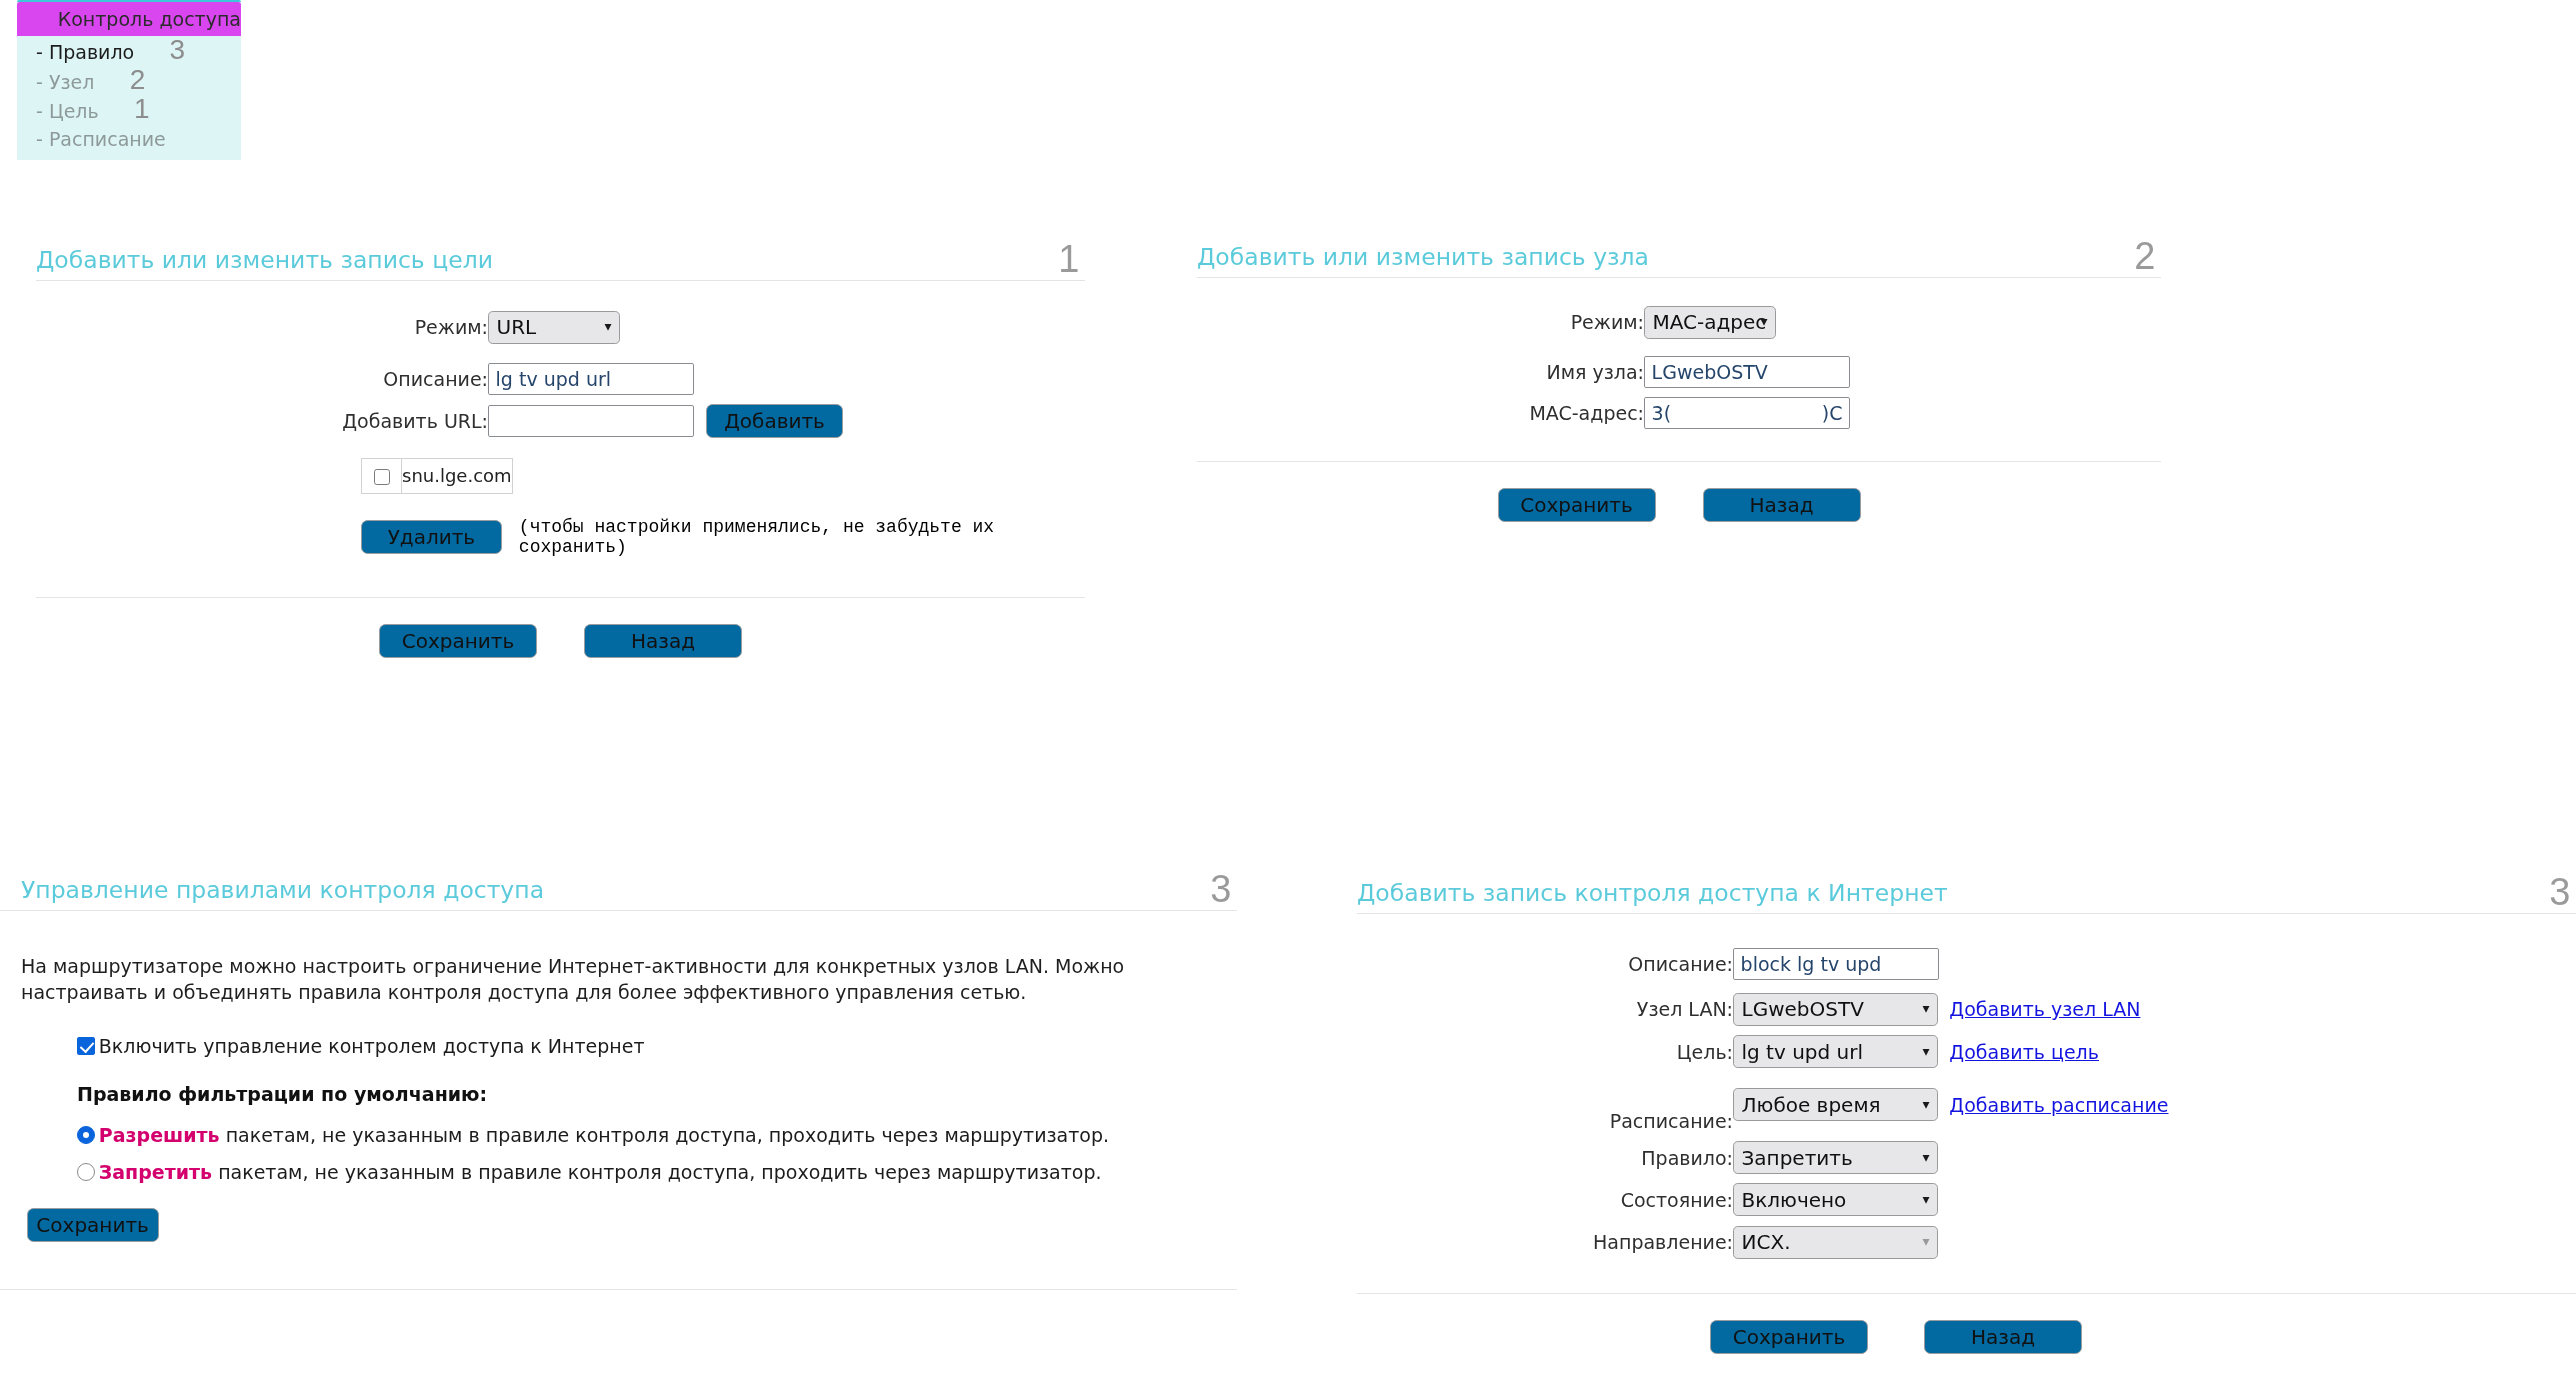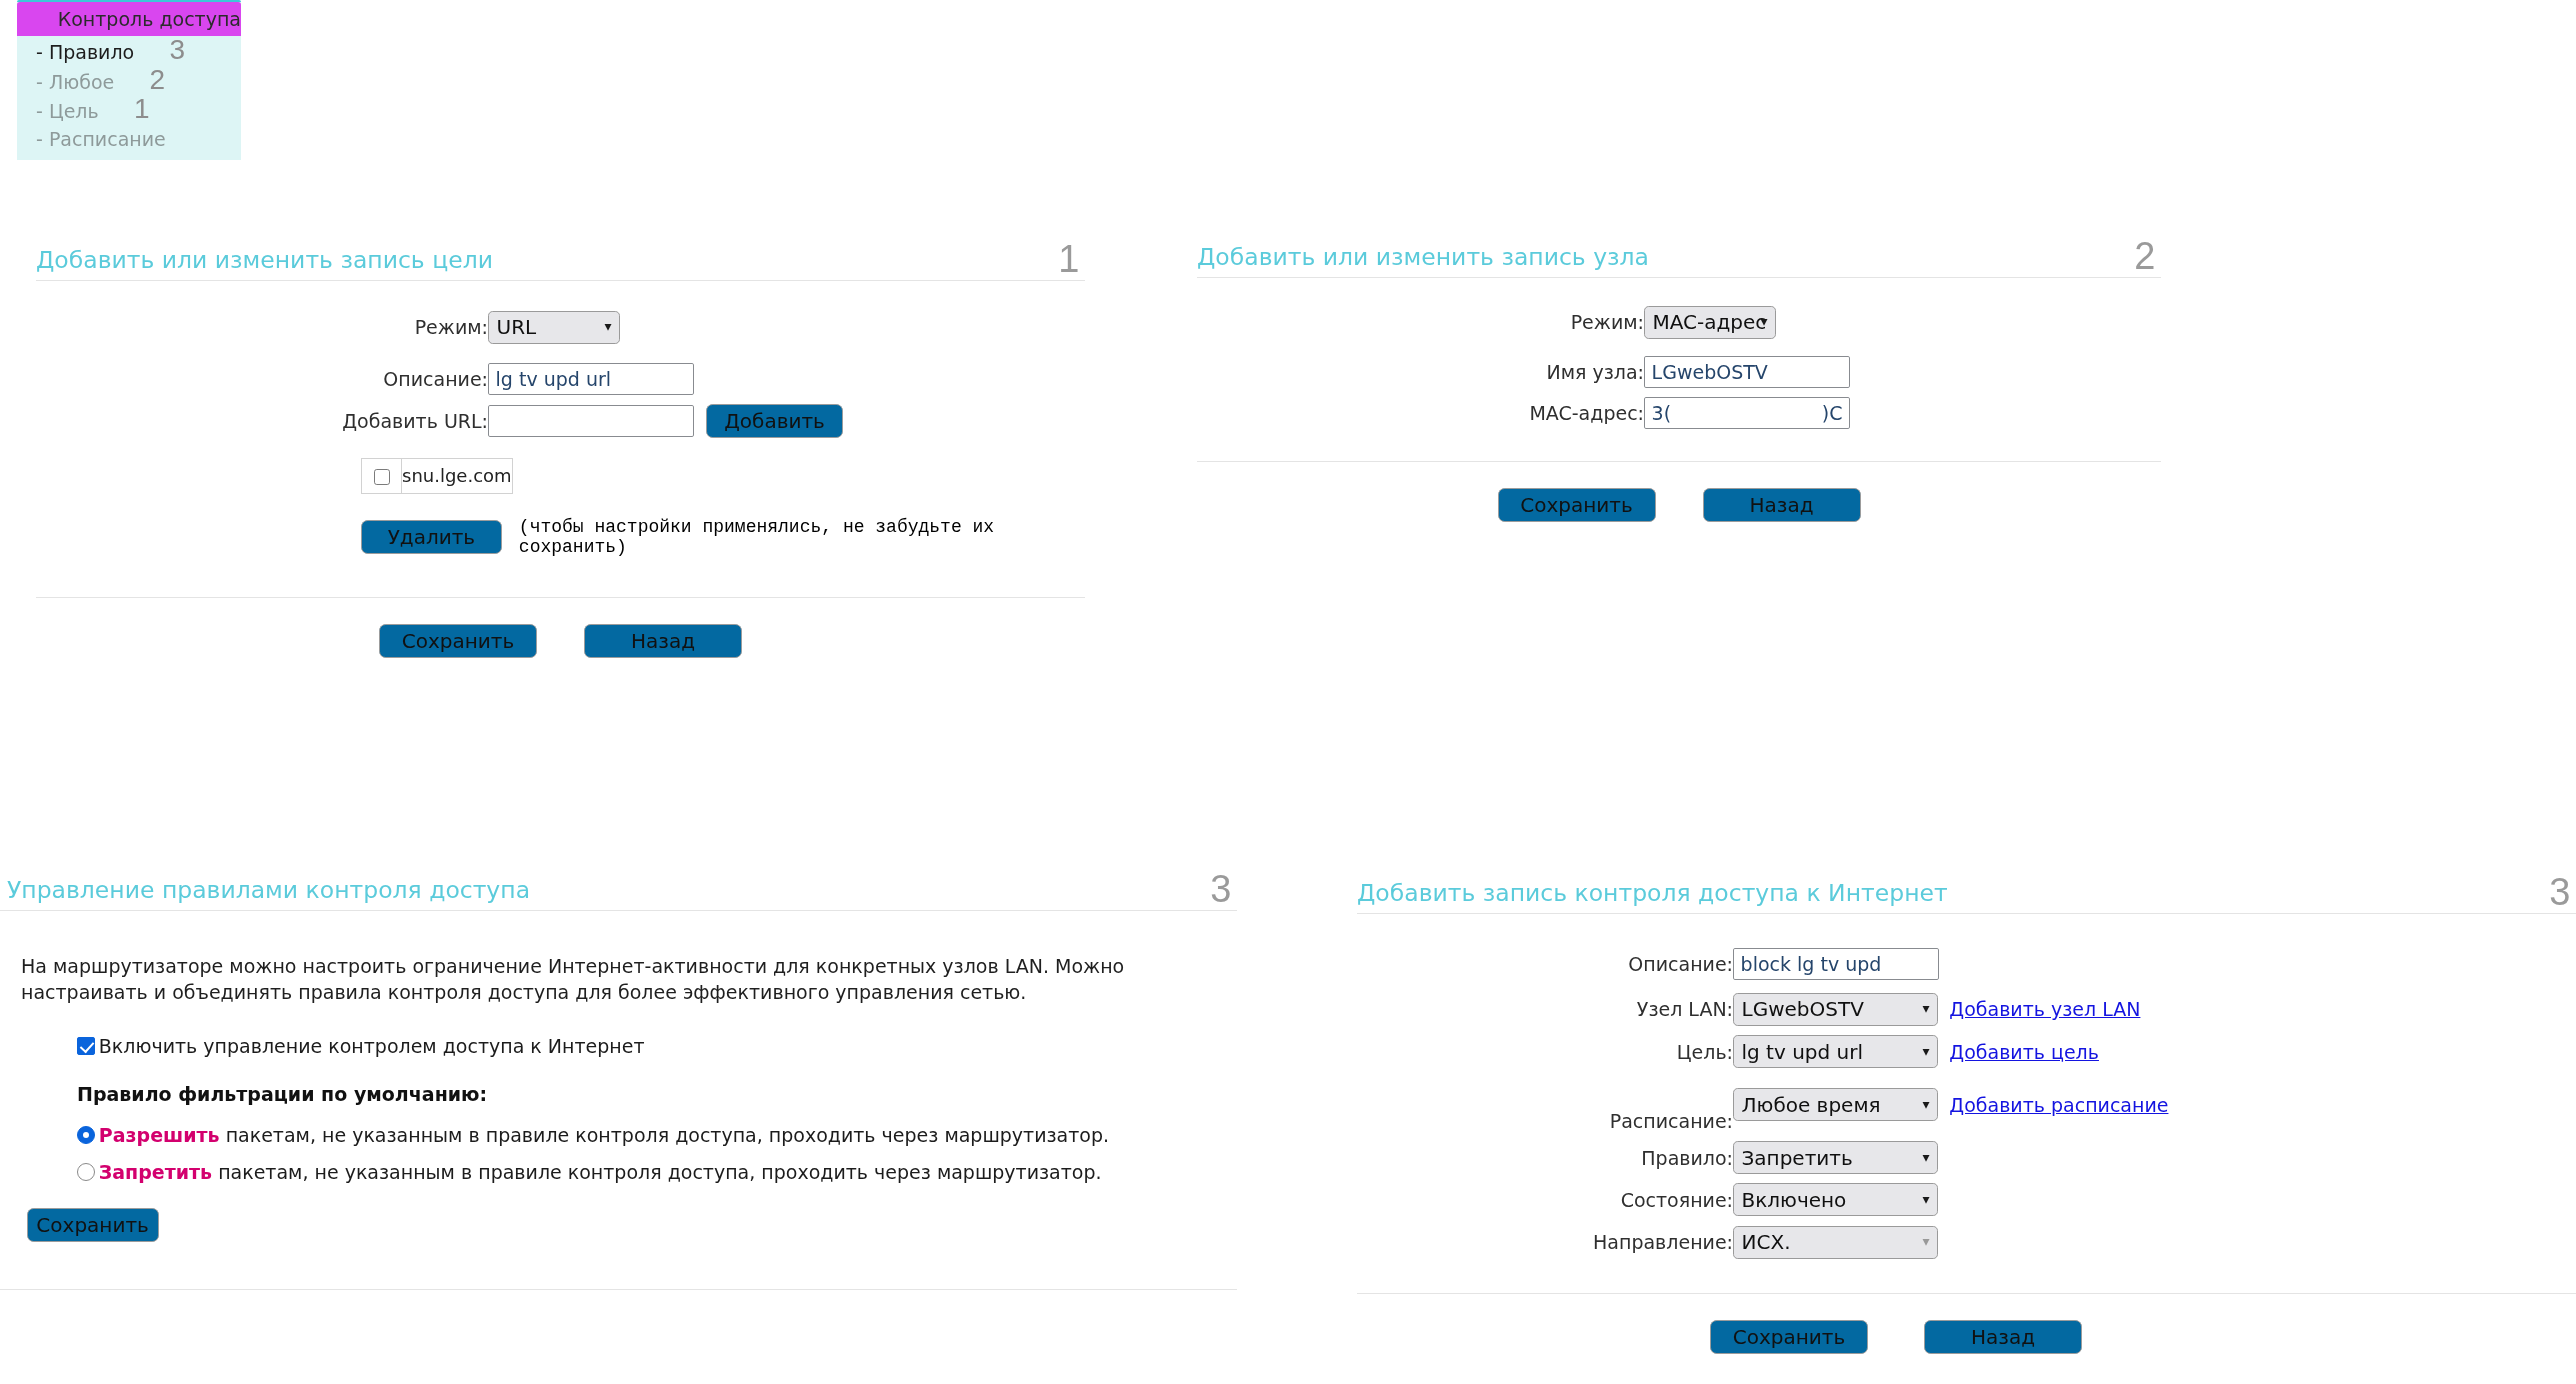--- a/index.html
+++ b/index.html
@@ -258,21 +258,21 @@
 <body>
 
 <div id="nav-card">
   <div id="nav-title">Контроль доступа</div>
 
   <div class="nav-row active">
     <span class="nav-label">- Правило</span>
     <span class="nav-num">3</span>
   </div>
   <div class="nav-row dim">
-    <span class="nav-label">- Любое</span>
+    <span class="nav-label">- Узел</span>
     <span class="nav-num">2</span>
   </div>
   <div class="nav-row dim">
     <span class="nav-label">- Цель</span>
     <span class="nav-num">1</span>
   </div>
   <div class="nav-row dim">
     <span class="nav-label">- Расписание</span>
   </div>
 </div>
@@ -363,21 +363,21 @@
     <hr class="panel-rule" style="margin-top:32px; width:964px;">
 
     <div style="display:flex; justify-content:center; gap:47px; padding-top:26px; width:964px;">
       <button class="btn" style="width:158px;">Сохранить</button>
       <button class="btn" style="width:158px;">Назад</button>
     </div>
   </div>
 </div>
 
 <div class="panel" style="left:0px; top:870px; width:1237px;">
-  <div class="panel-head" style="padding-left:7px;">
+  <div class="panel-head" style="padding-left:21px;">
     <div class="panel-title">Управление правилами контроля доступа</div>
     <div class="panel-step">3</div>
   </div>
   <hr class="panel-rule">
 
   <div style="padding:43px 21px 0 21px;">
     <p class="para" style="margin:0; width:1153px;">На маршрутизаторе можно настроить ограничение Интернет-активности для конкретных узлов LAN. Можно настраивать и объединять правила контроля доступа для более эффективного управления сетью.</p>
 
     <div class="chk-line" style="margin-top:30px; padding-left:56px;">
       <span class="chk"></span>

